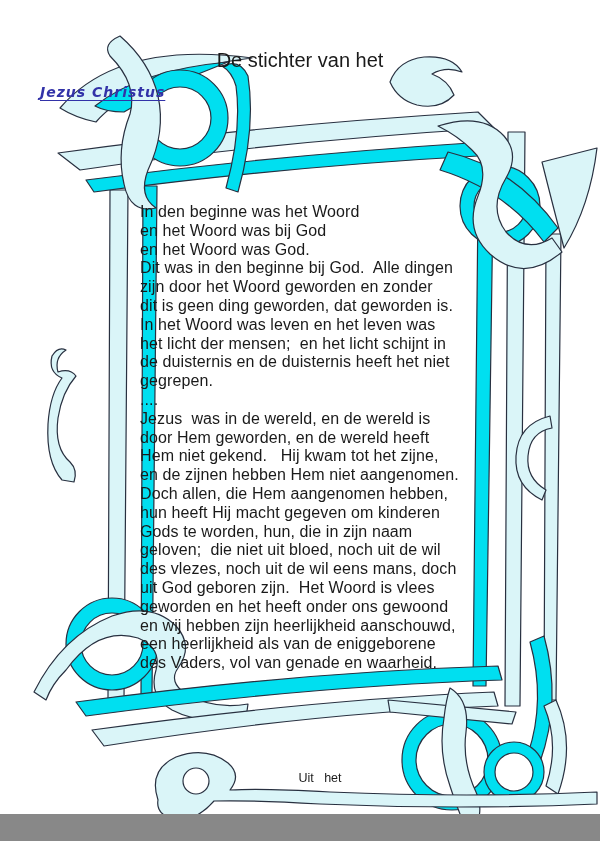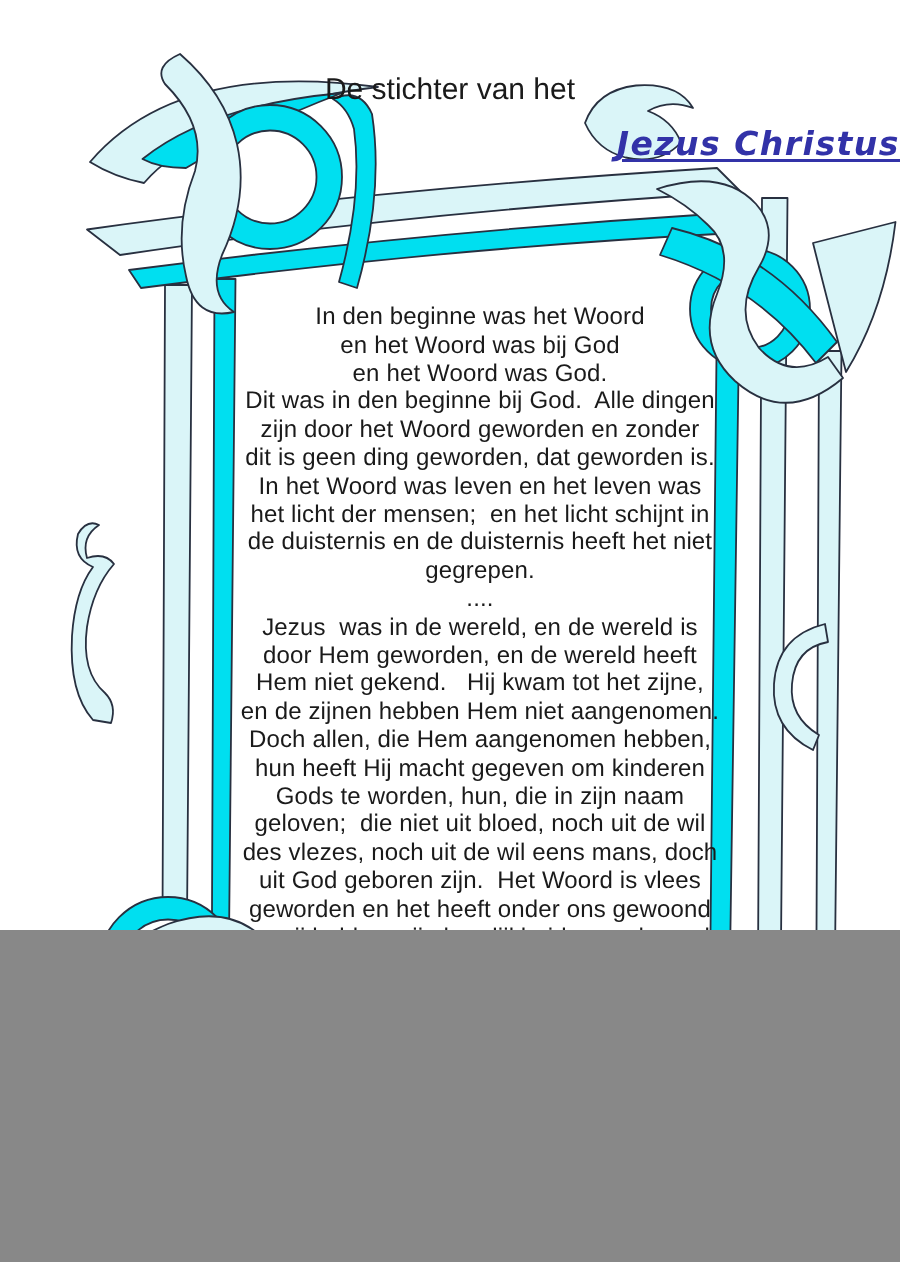--- a/index.html
+++ b/index.html
@@ -1,49 +1,49 @@
 <!DOCTYPE html>
 <html style="--bright: #00dff0; --pale: #daf5f8; --outline: #283040; --name: #3232a8; --text: #1a1a1a;"><head>
 <meta charset="utf-8">
 <style>
   html,body{margin:0;padding:0;background:#888;}
   #page{
     position:relative;
-    width:600px;height:620px;
+    width:600px;height:814px;
     background:#ffffff;
     overflow:hidden;
     font-family:"Liberation Sans", sans-serif;
     margin:0 auto;
   }
   #frame-svg{position:absolute;inset:0;width:600px;height:841px;}
   #frame-svg .b{fill:var(--bright,#00dff0);}
   #frame-svg .p{fill:var(--pale,#daf5f8);}
   #frame-svg .w{fill:#ffffff;}
   .layer{position:absolute;left:0;width:100%;box-sizing:border-box;}
   #title{
     top:3px;
     text-align:center;
     font-size:20px;line-height:23px;
     color:var(--text,#111);
     white-space:pre-wrap;
   }
   #name-banner{
     top:84px;
-    text-align:right;
+    padding-left:40px;
+    text-align:left;
     font-family:"DejaVu Sans", sans-serif;
     font-style:italic;font-weight:bold;
-    font-size:22px;
+    font-size:14px;
     color:var(--name,#3232a8);
     text-decoration:underline;
     text-underline-offset:3px;
     letter-spacing:1px;
   }
   #scripture{
     top:203px;left:140px;width:360px;
-    text-align:center;
     font-size:16px;line-height:18.8px;
     letter-spacing:0.1px;
     color:var(--text,#1a1a1a);
     white-space:pre-wrap;
   }
   #attribution{
     top:738px;
     padding-left:40px;
     text-align:center;
     font-size:12.5px;line-height:16px;

